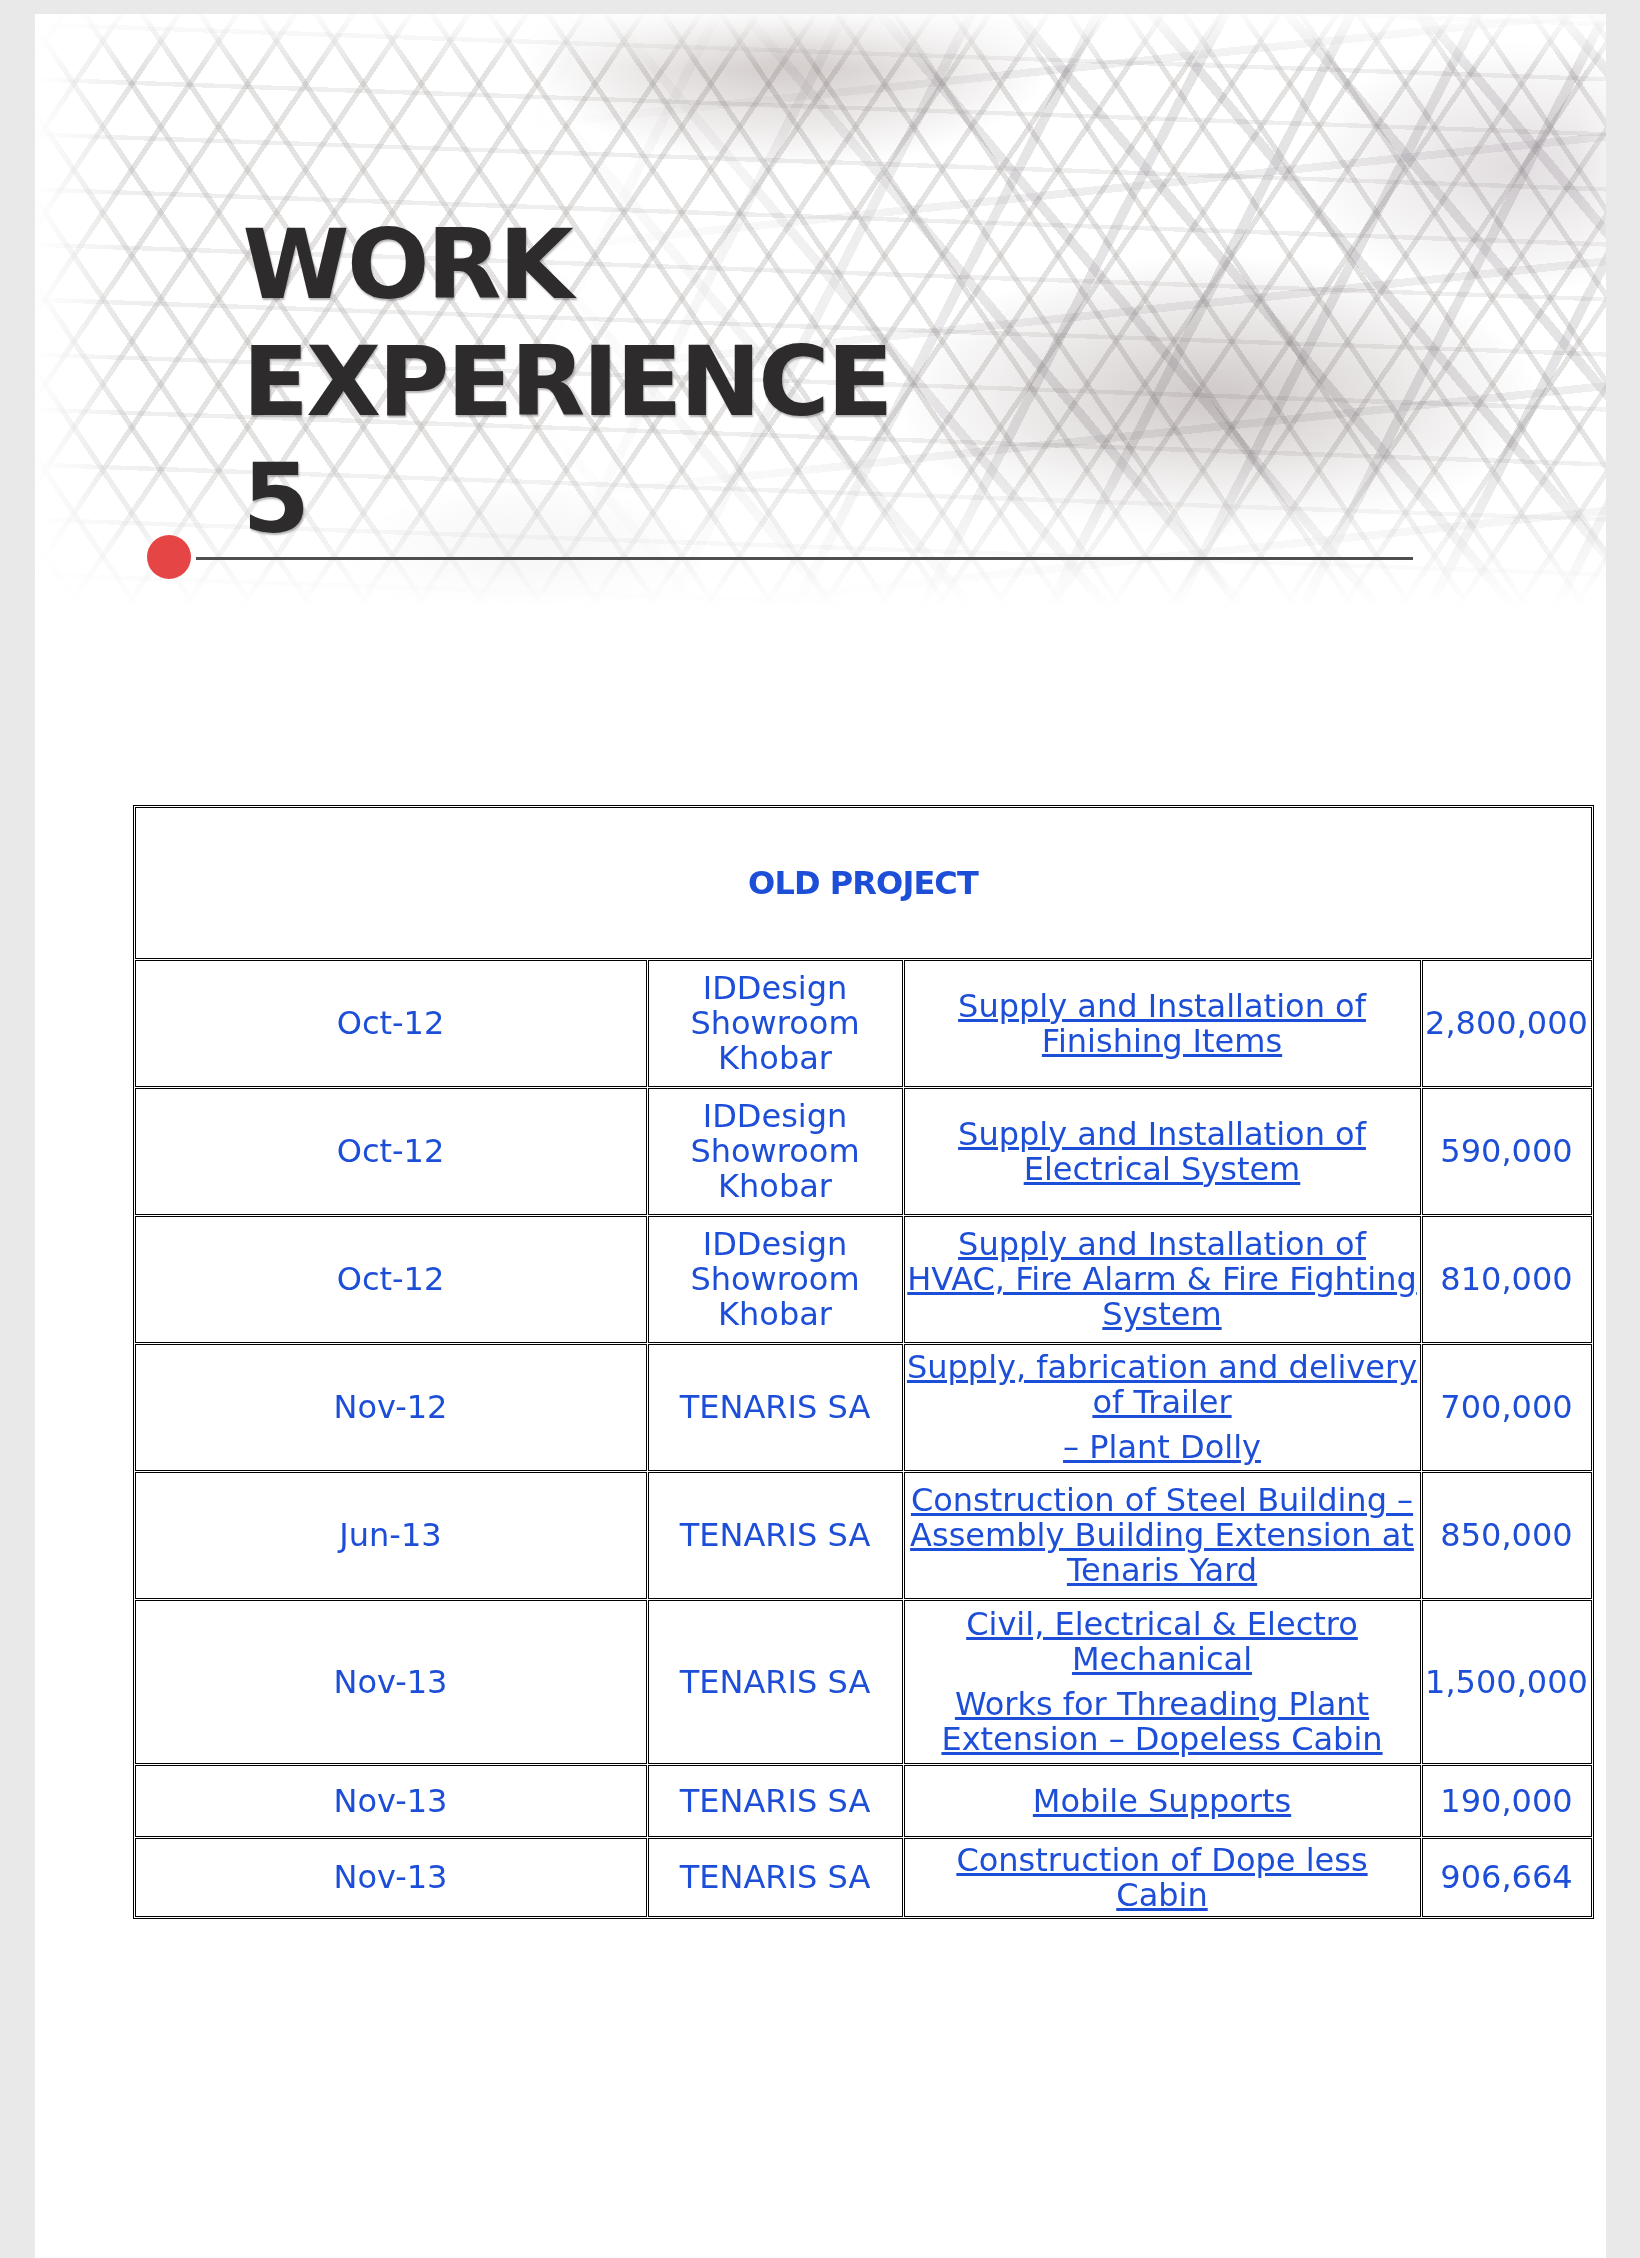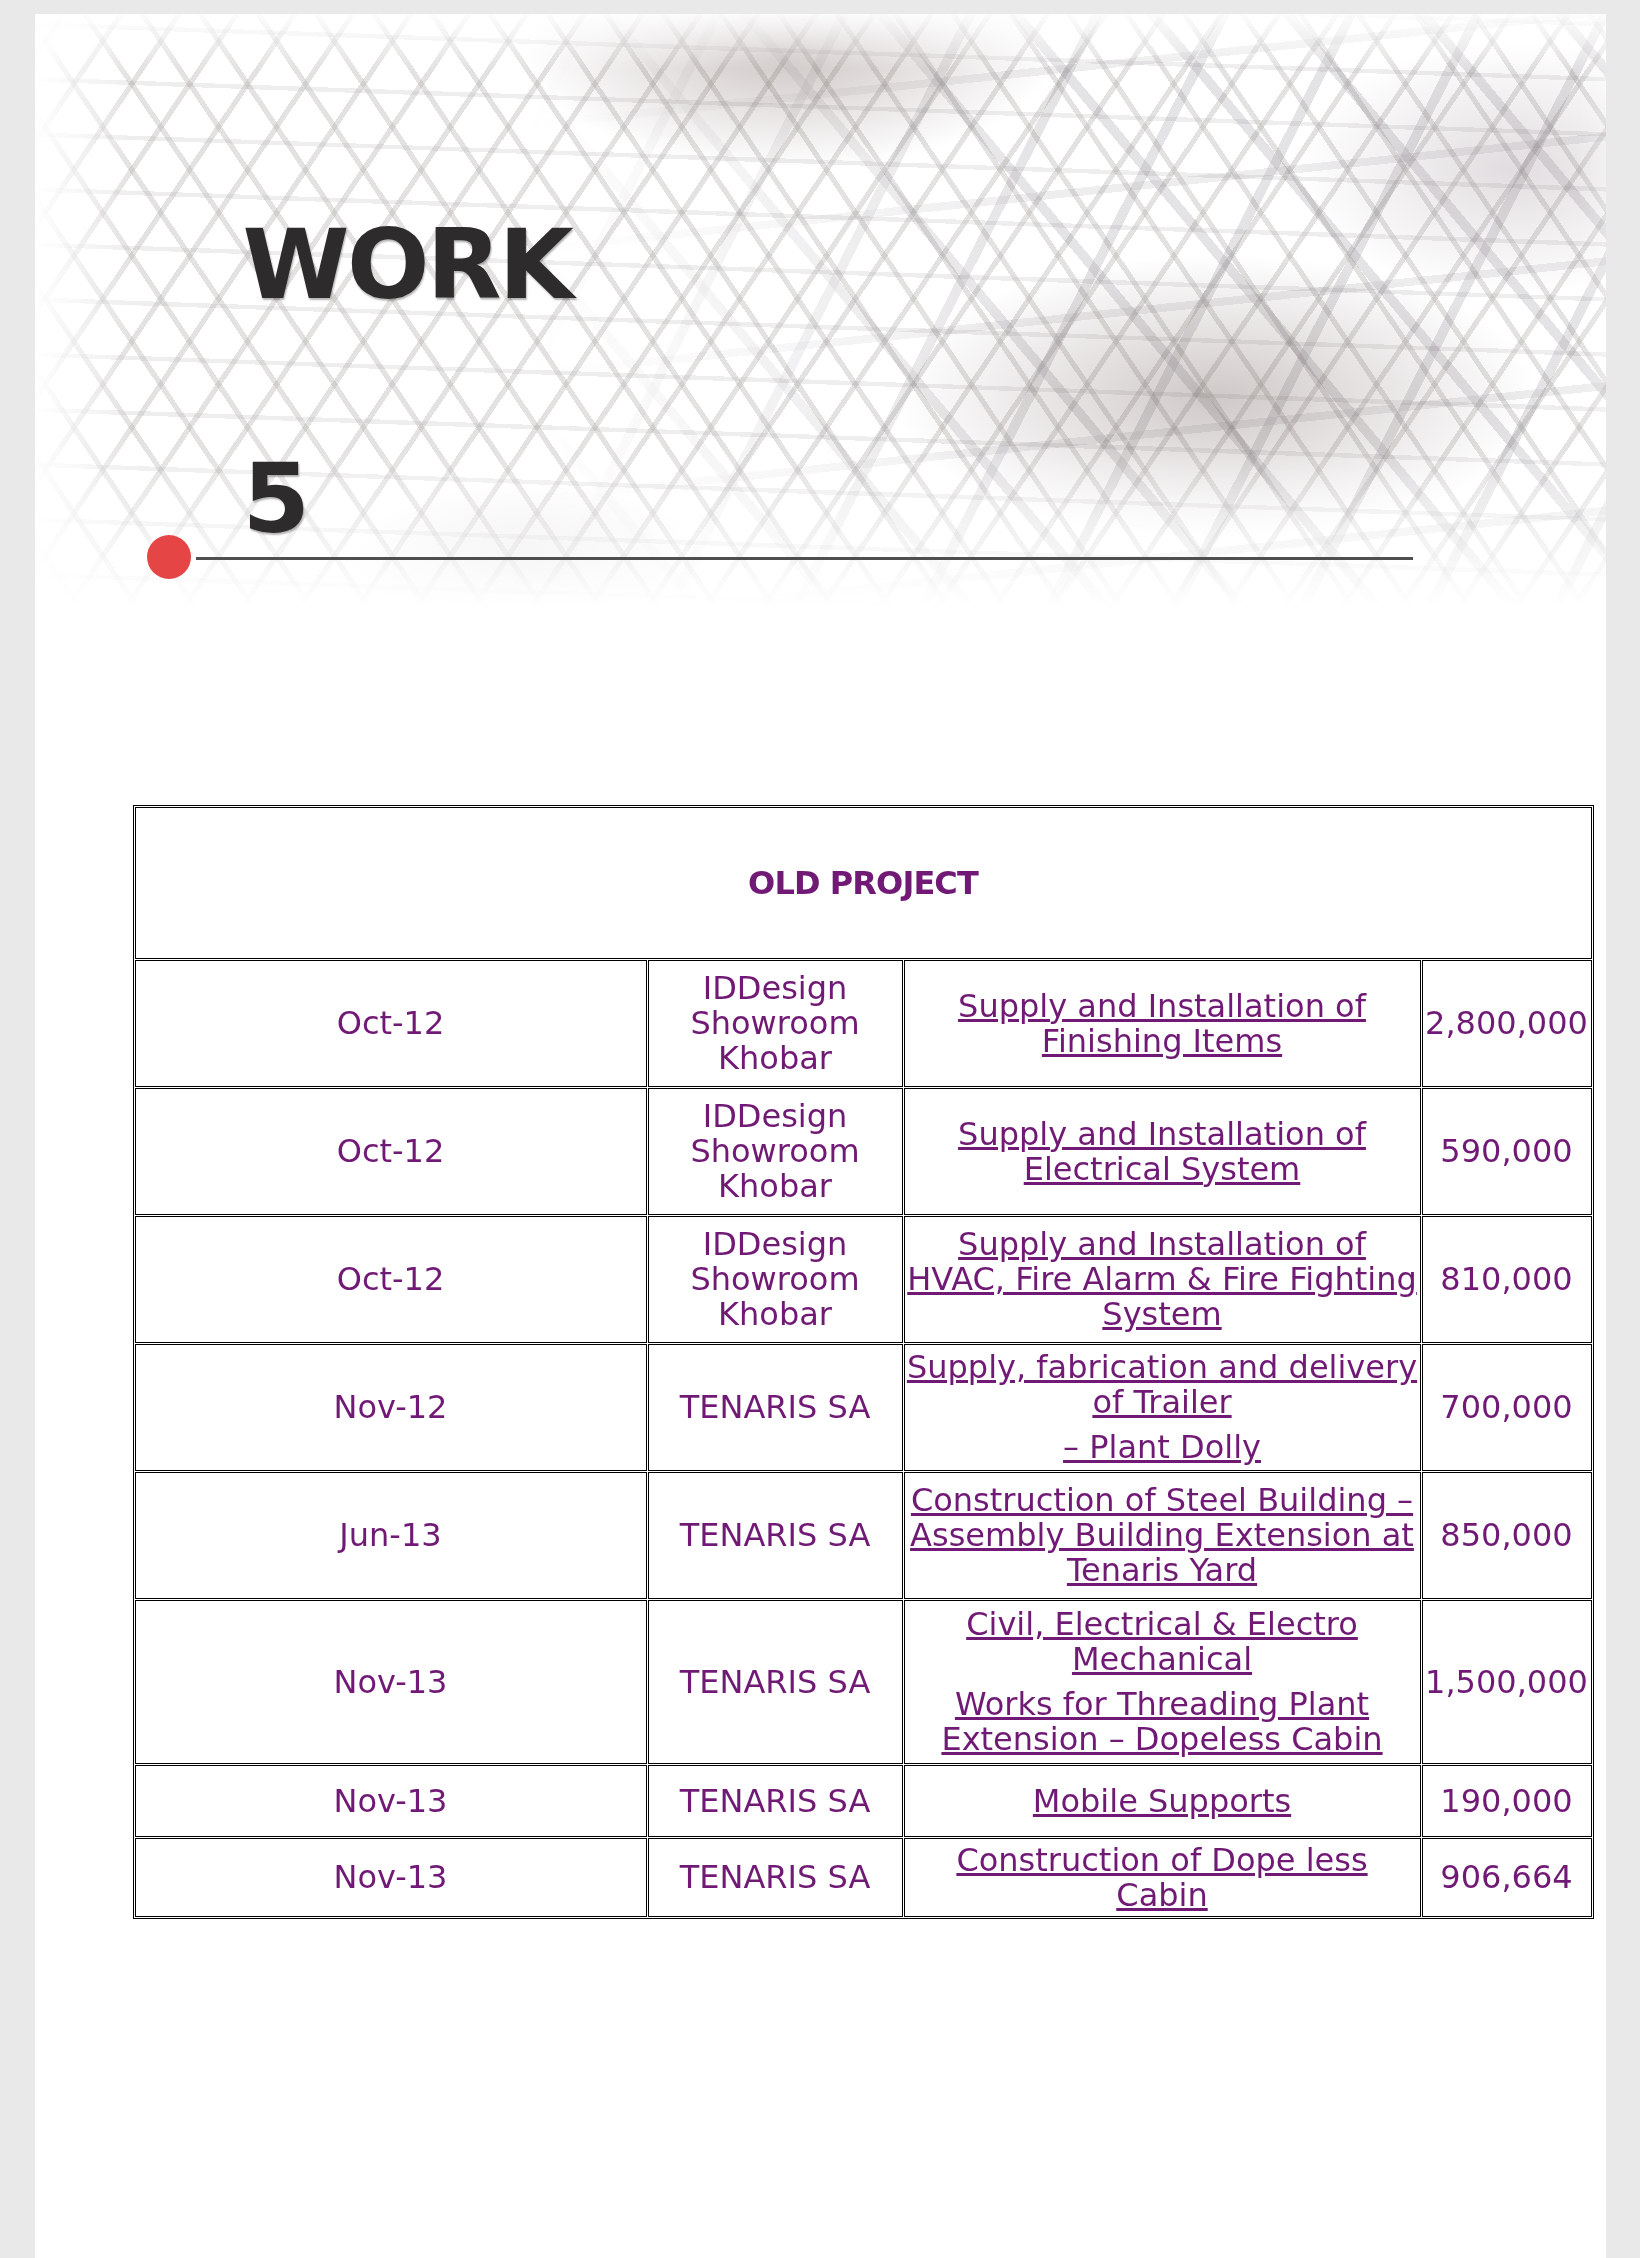--- a/index.html
+++ b/index.html
@@ -59,21 +59,21 @@
   }
 
   
   table.projects{
     position:absolute;left:98px;top:791px;width:1461px;
     table-layout:fixed;border-collapse:separate;border-spacing:1.8px;
     border:1.8px solid #000;background:#fff;
   }
   table.projects td{
     border:1.8px solid #000;box-sizing:border-box;background:#fff;
-    text-align:center;vertical-align:middle;color:#701a75;
+    text-align:center;vertical-align:middle;color:#1d4ed8;
     font-size:32px;line-height:35px;padding:1.8px 1.8px;overflow:visible;
   }
   .r-title td{height:152px;font-size:78px;font-weight:bold;letter-spacing:-0.9px;}
   .r-std  td{height:127px;}
   .r-tall td{height:164px;}
   .r-s1   td{height:72px;}
   .r-s2   td{height:79px;}
   td.desc{font-size:30px;line-height:34px;padding:5.3px 0;text-decoration:underline;}
   td.desc p{margin:10.6px 0;}
   td.desc p:first-child{margin-top:0;}
@@ -84,21 +84,21 @@
 
 <div class="slide">
 
   <div class="photo">
     <div class="layer p1"></div>
     <div class="layer p2"></div>
     <div class="layer shade"></div>
     <div class="layer fade"></div>
   </div>
 
-  <h1 class="title"><span>WORK</span><br><br><span>5</span></h1>
+  <h1 class="title"><span>WORK</span><br><span>EXPERIENCE</span><br><span>5</span></h1>
 
   <span class="accent-dot" style="background: rgb(230, 69, 69);"></span>
   <div class="rule" style="background: rgb(79, 79, 79);"></div>
 
   <table class="projects">
     <colgroup>
       <col style="width:512px">
         <col style="width:255px">
         <col style="width:517px">
         <col style="width:170px">

